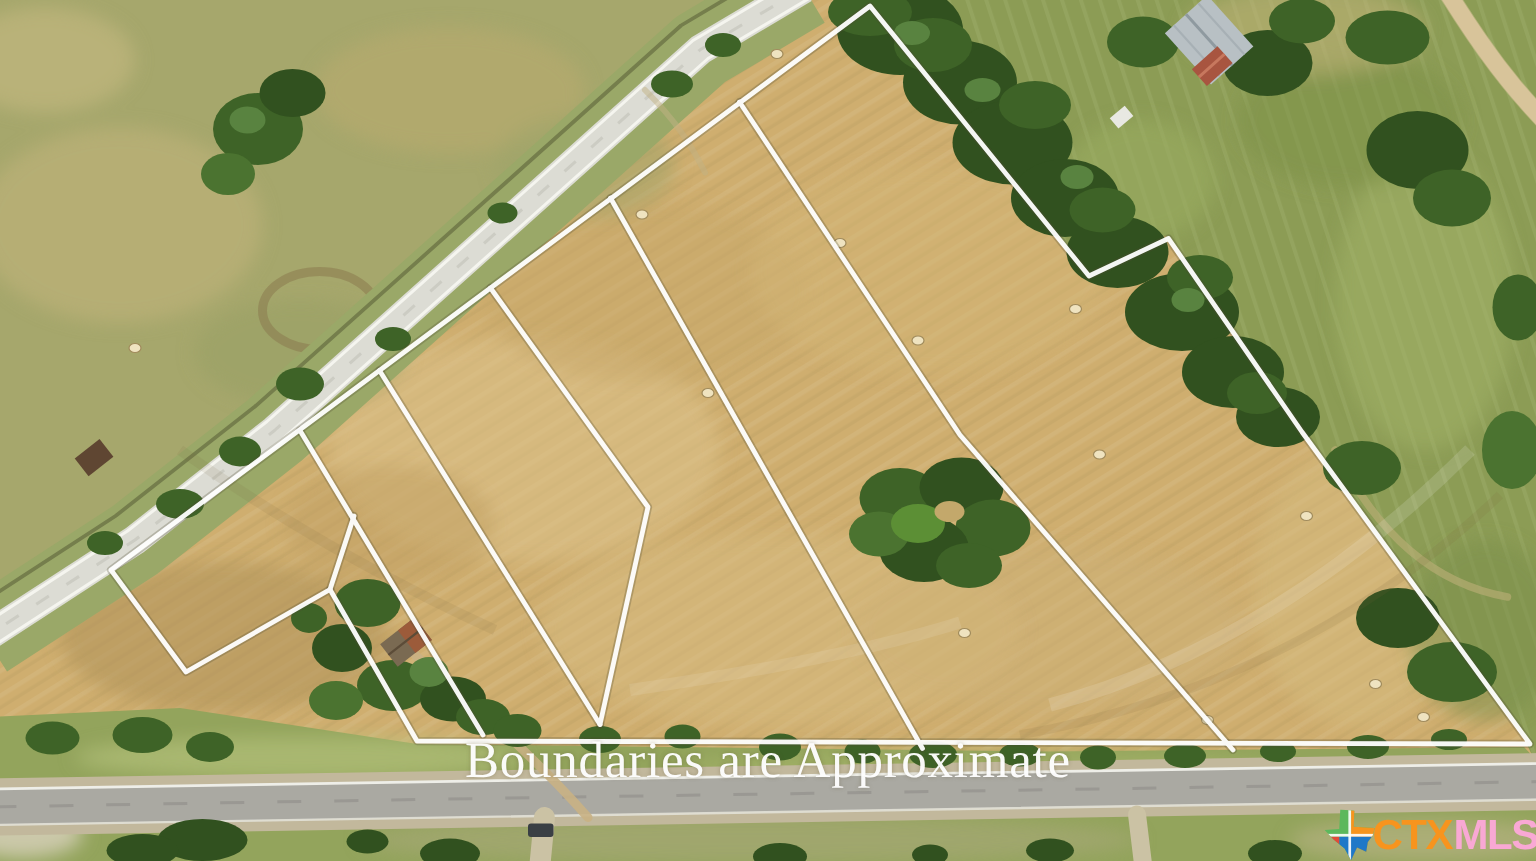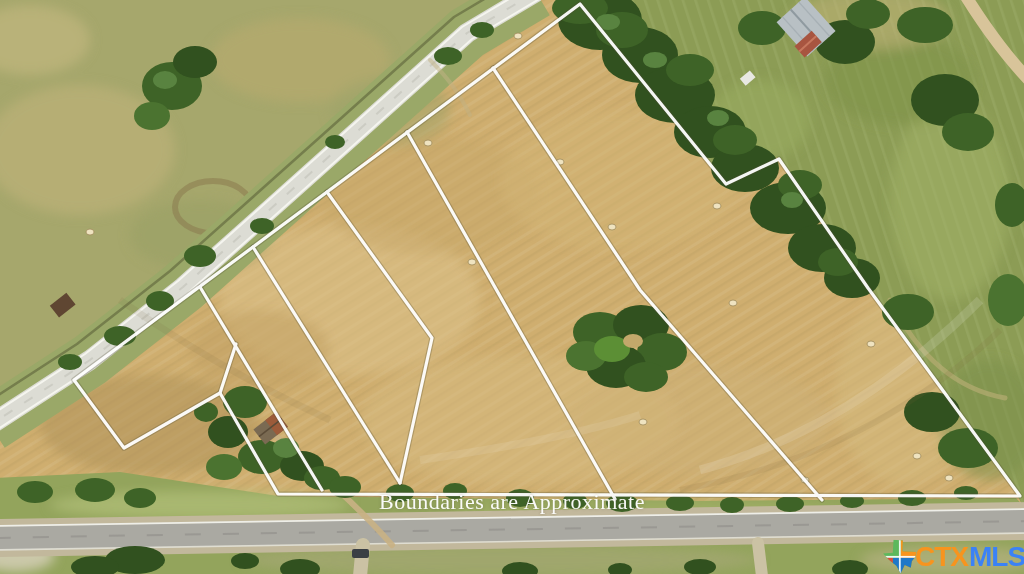--- a/index.html
+++ b/index.html
@@ -4,21 +4,21 @@
 <style>
   html,body{margin:0;padding:0;background:#222;}
   #stage{
     position:relative;width:1024px;height:574px;overflow:hidden;
     font-family:"Liberation Sans","DejaVu Sans",sans-serif;
   }
   #stage svg.scene{position:absolute;left:0;top:0;}
   .watermark{
     position:absolute;left:0;top:489px;width:1024px;text-align:center;
     font-family:"Liberation Serif","DejaVu Serif",serif;
-    font-size:22px;font-weight:400;color:rgba(255,255,255,.96);
+    font-size:34px;font-weight:400;color:rgba(255,255,255,.96);
     text-shadow:0 0 3px rgba(90,80,50,.35);letter-spacing:.5px;
     pointer-events:none;
   }
   .mls-logo{
     position:absolute;left:882px;top:524px;height:40px;
     display:flex;align-items:center;gap:1px;margin-top:13px;
   }
   .mls-logo .tx{width:36px;height:36px;margin-right:-4px;}
   .mls-logo .ctx{font-weight:bold;font-size:28px;letter-spacing:-1px;}
   .mls-logo .mls{font-weight:bold;font-size:28px;letter-spacing:-1px;}
@@ -311,16 +311,16 @@
     <g clip-path="url(#txclip)">
       <rect x="0" y="0" width="100" height="100" fill="#5cb85c"></rect>
       <rect x="52" y="0" width="48" height="100" fill="#f7941e"></rect>
       <rect x="30" y="52" width="70" height="48" fill="#1f78c8"></rect>
       <rect x="0" y="52" width="30" height="48" fill="#e04b3a"></rect>
       <rect x="47" y="0" width="5" height="100" fill="#ffffff" opacity=".9"></rect>
       <rect x="0" y="47" width="100" height="5" fill="#ffffff" opacity=".9"></rect>
     </g>
   </svg>
   <span class="ctx" style="color: rgb(247, 148, 30);">CTX</span>
-  <span class="mls" style="color: #3b82f6;">MLS</span>
+  <span class="mls" style="color: #f9a8d4;">MLS</span>
 </div>
 
 </div>
 
 </body></html>

